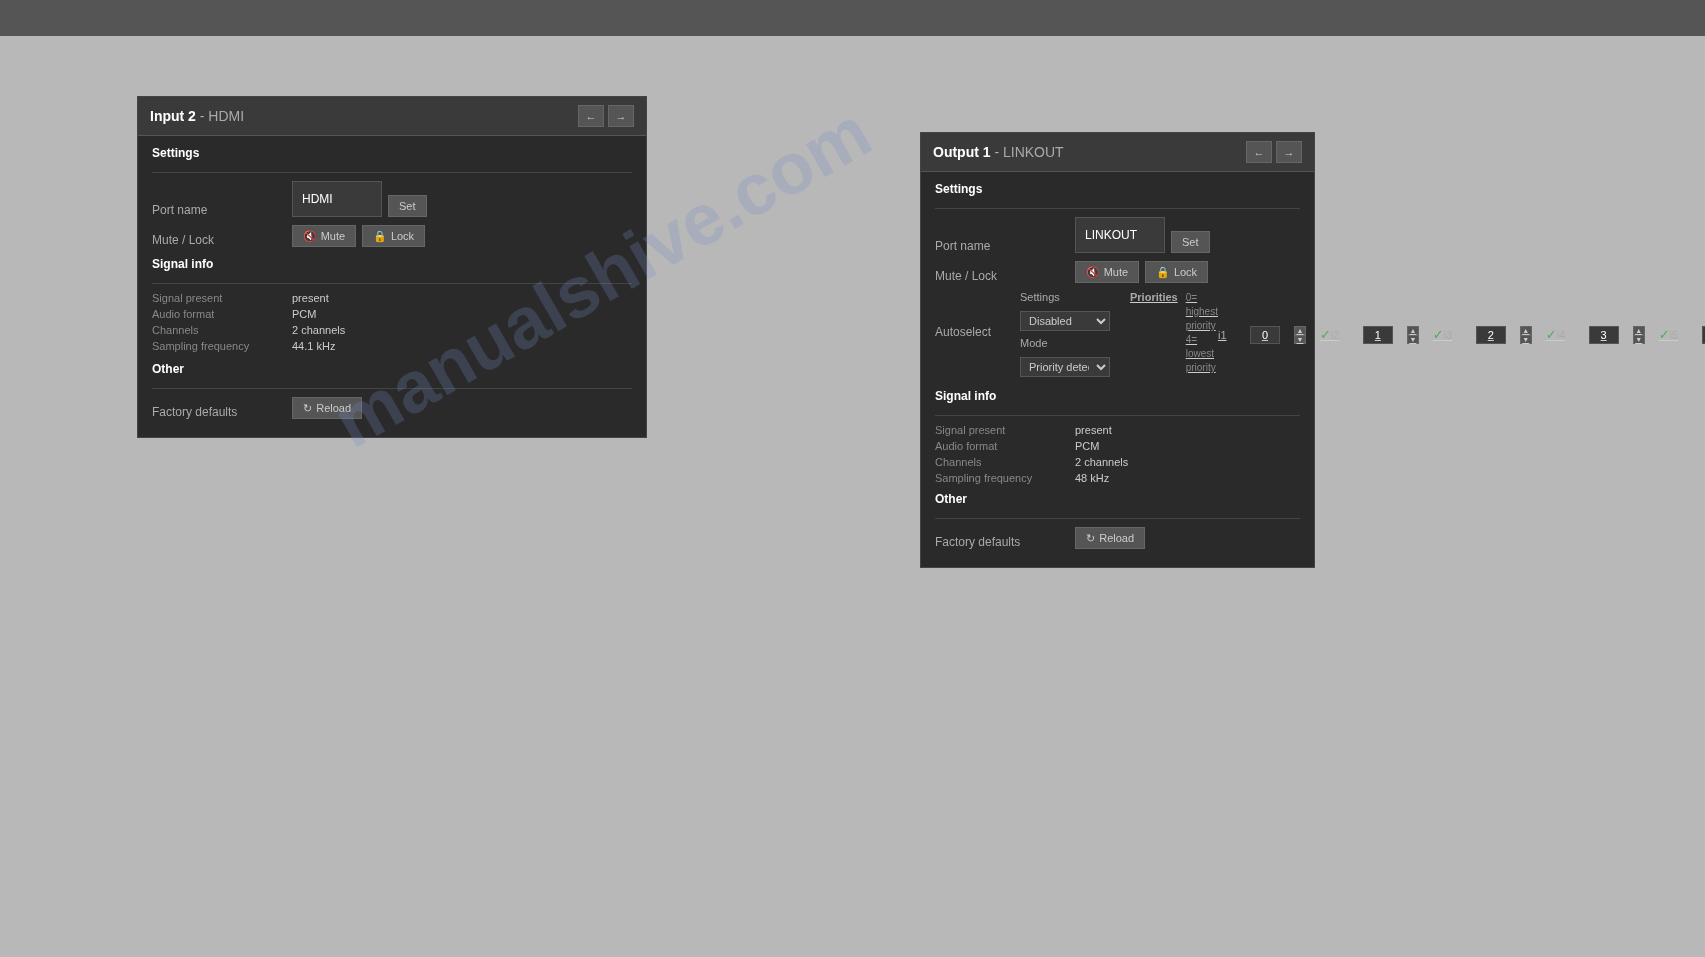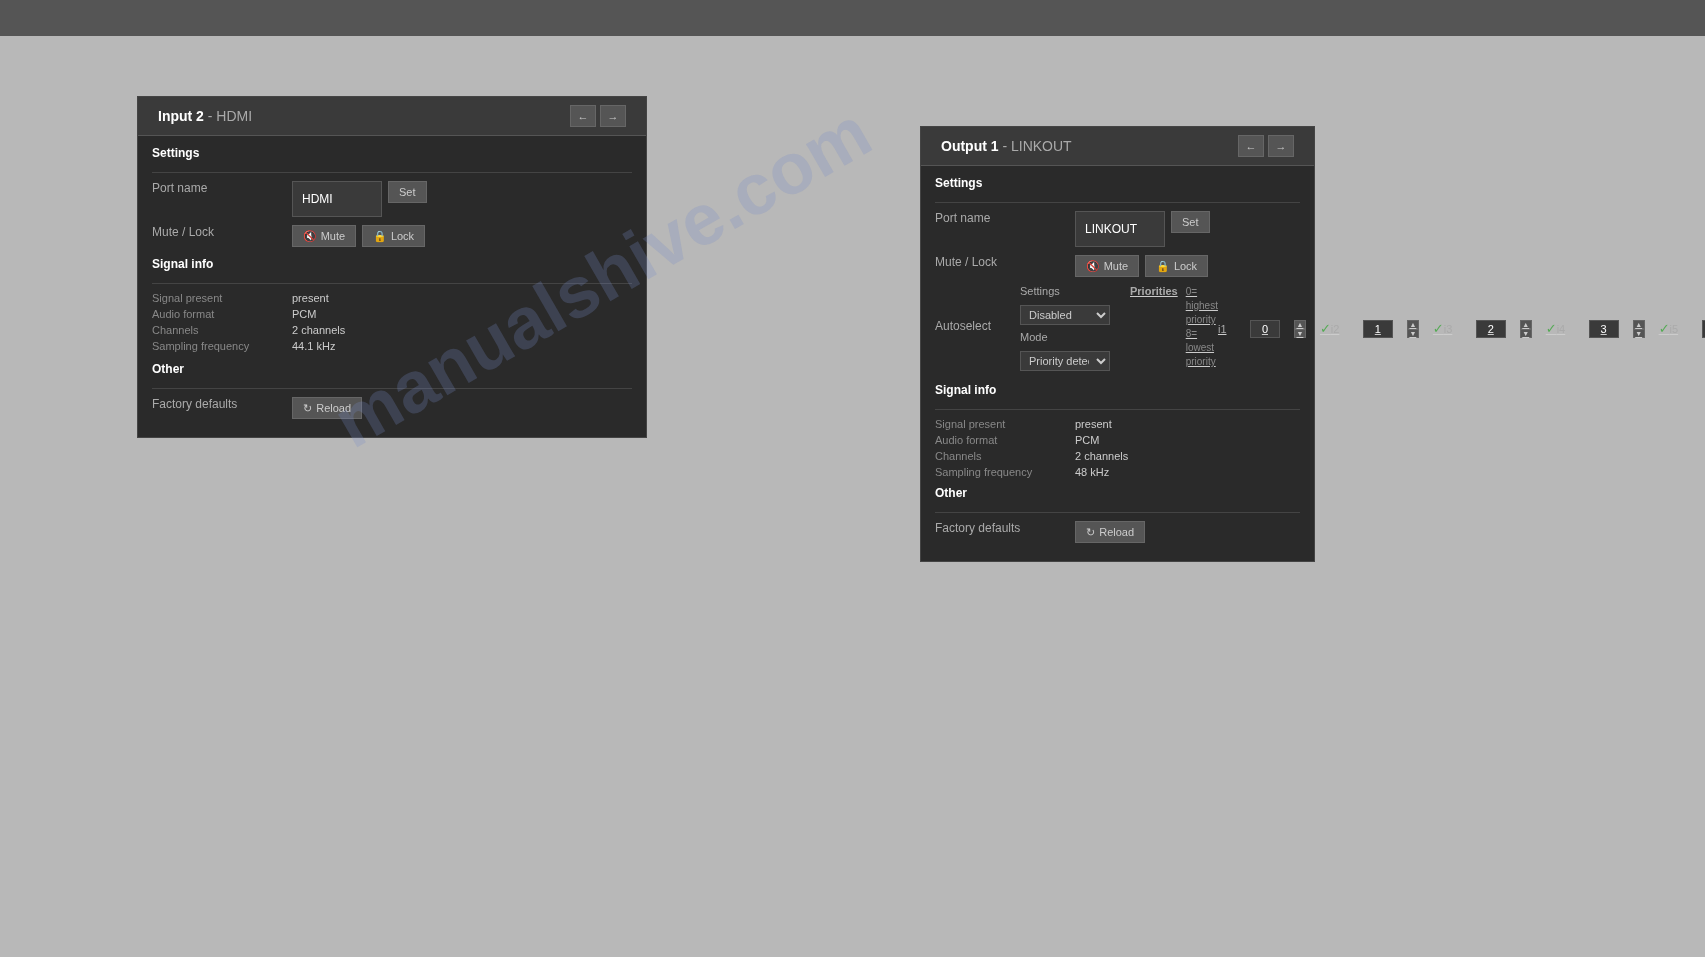--- a/index.html
+++ b/index.html
@@ -43,21 +43,21 @@
     
     .panel {
       position: absolute;
       background-color: #2a2a2a;
       border: 1px solid #444;
       color: #ccc;
       font-size: 12px;
     }
     .panel-header {
       background-color: #3a3a3a;
-      padding: 8px 20px;
+      padding: 8px 12px;
       display: flex;
       align-items: center;
       justify-content: space-between;
       border-bottom: 1px solid #555;
     }
     .panel-title {
       font-size: 14px;
       font-weight: bold;
       color: #fff;
     }
@@ -92,21 +92,21 @@
       margin-bottom: 8px;
       padding-bottom: 4px;
     }
     .divider {
       border: none;
       border-top: 1px solid #444;
       margin: 8px 0;
     }
     .field-row {
       display: flex;
-      align-items: flex-start;
+      align-items: flex-end;
       margin-bottom: 8px;
     }
     .field-label {
       color: #aaa;
       width: 140px;
       flex-shrink: 0;
     }
     .text-input {
       background-color: #3a3a3a;
       border: 1px solid #555;
@@ -131,21 +131,21 @@
 
     
     #input2-panel {
       left: 137px;
       top: 60px;
       width: 510px;
     }
     
     #output1-panel {
       left: 920px;
-      top: 90px;
+      top: 96px;
       width: 395px;
     }
 
     
     .autoselect-row {
       display: flex;
       align-items: flex-start;
       margin-bottom: 8px;
     }
     .autoselect-label {
@@ -377,21 +377,21 @@
             </select>
             <label>Mode</label>
             <select class="small-select">
               <option>Priority detect</option>
             </select>
           </div>
           <div class="priorities-section">
             <div class="priorities-title">Priorities</div>
             <div class="priorities-hint">
               <div>0= highest priority</div>
-              <div>8= lowest priority</div>
+              <div>4= lowest priority</div>
             </div>
 
             <div class="priority-row">
               <label>i1</label>
               <input type="text" class="priority-input" value="0" style="">
               <div class="priority-spinners">
                 <button class="spin-btn">▲</button>
                 <button class="spin-btn">▼</button>
               </div>
               <span class="priority-check">✓</span>

